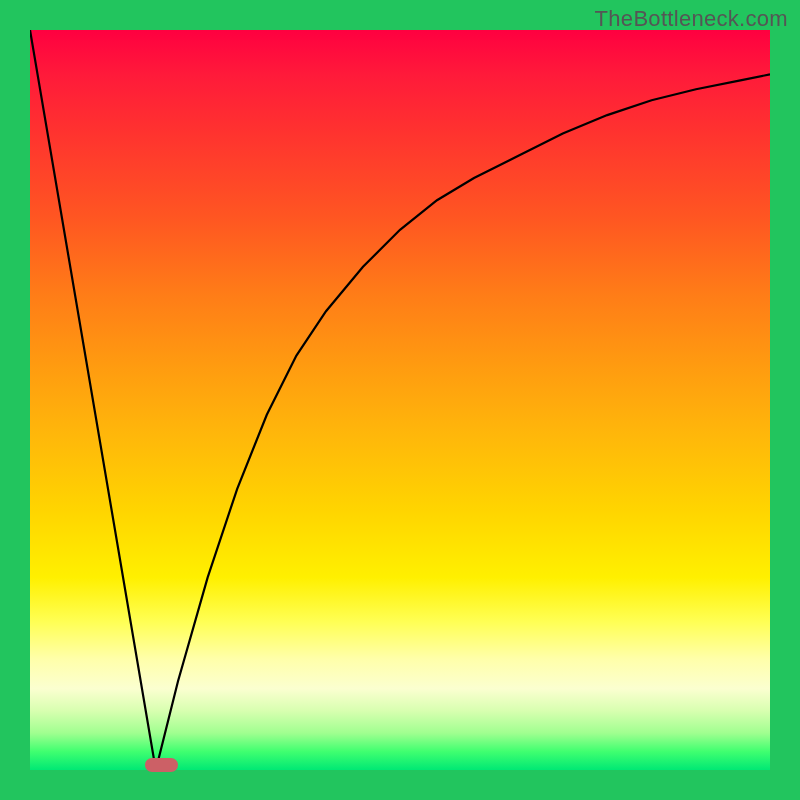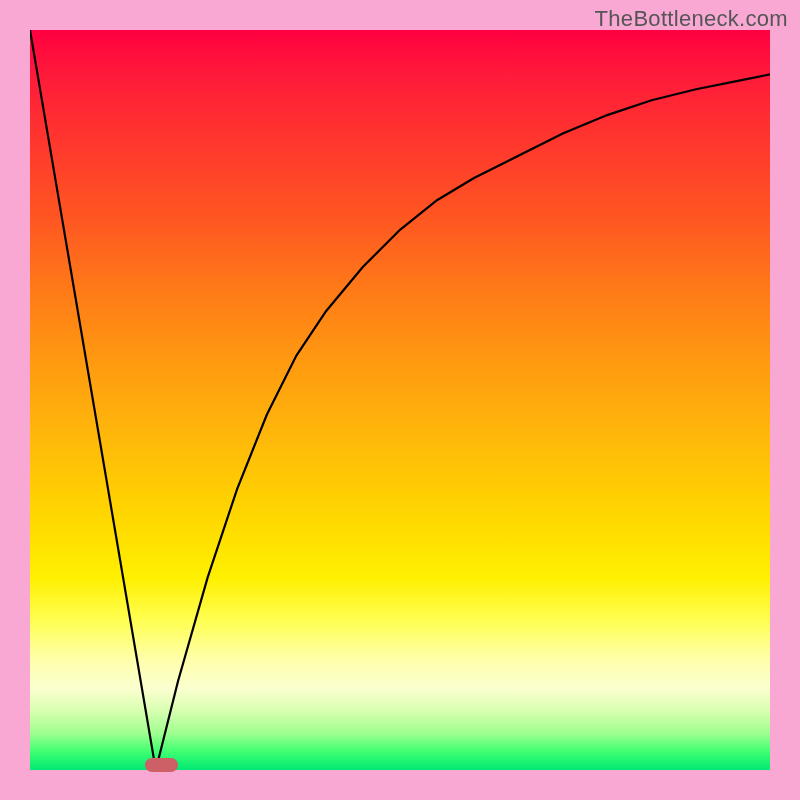--- a/index.html
+++ b/index.html
@@ -8,21 +8,21 @@
     width: 800px;
     height: 800px;
     overflow: hidden;
     background: #000;
     font-family: Arial, Helvetica, sans-serif;
   }
   .frame {
     position: relative;
     width: 800px;
     height: 800px;
-    background: #f9a8d4;
+    background: #22c55e;
   }
   .plot-area {
     position: absolute;
     left: 30px;
     top: 30px;
     width: 740px;
     height: 740px;
     background: linear-gradient(
       to bottom,
       #ff0040 0%,

